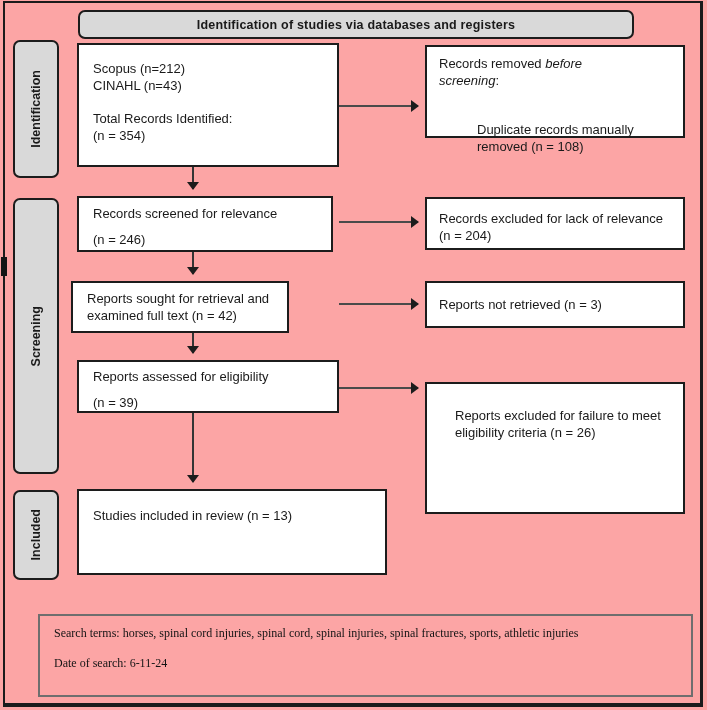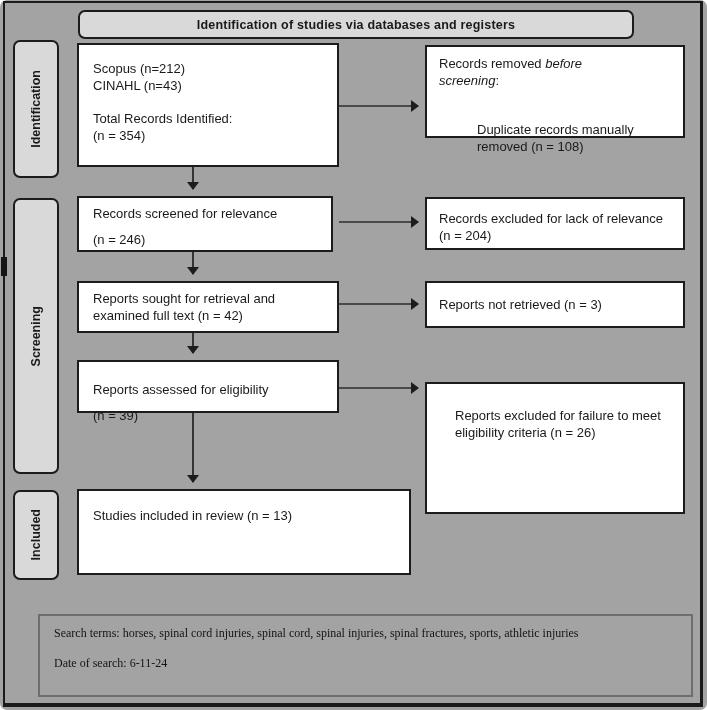--- a/index.html
+++ b/index.html
@@ -1,18 +1,18 @@
 <!DOCTYPE html>
 <html><head>
 <meta charset="utf-8">
 <style>
   html,body{margin:0;padding:0;background:#ffffff;}
   .canvas{
-    position:relative;width:707px;height:710px;background:#a3a3a3;overflow:hidden;
-    font-family:"Liberation Sans", sans-serif;color:#1a1a1a;border-radius:7px;
+    position:relative;width:707px;height:710px;background:#fca5a5;overflow:hidden;
+    font-family:"Liberation Sans", sans-serif;color:#1a1a1a;
   }
   .frame{
     position:absolute;left:3px;top:1px;right:4px;bottom:3px;
     border:2px solid #1b1b1b;border-right-width:3px;border-bottom-width:4px;
     pointer-events:none;
   }
   .edge-tick{position:absolute;left:1px;top:257px;width:6px;height:19px;background:#151515;}
   .banner{
     position:absolute;left:78px;top:10px;width:552px;height:25px;
     background:#d9d9d9;border:2px solid #1c1c1c;border-radius:7px;
@@ -32,25 +32,25 @@
   .sl-screening{top:198px;height:272px;}
   .sl-included{top:490px;height:86px;}
   .fbox{
     position:absolute;background:#ffffff;border:2px solid #1c1c1c;
     font-size:13px;line-height:1.3;box-sizing:border-box;
   }
   .b-identified{left:77px;top:43px;width:262px;height:124px;padding:16px 12px 0 14px;}
   .b-removed{left:425px;top:45px;width:260px;height:93px;padding:9px 4px 0 12px;}
   .b-screened{left:77px;top:196px;width:256px;height:56px;padding:8px 10px 0 14px;}
   .b-excl-relevance{left:425px;top:197px;width:260px;height:53px;padding:12px 14px 0 12px;}
-  .b-sought{left:77px;top:281px;width:262px;height:52px;padding:8px 10px 0 14px;}
+  .b-sought{left:71px;top:281px;width:218px;height:52px;padding:8px 10px 0 14px;}
   .b-not-retrieved{left:425px;top:281px;width:260px;height:47px;padding:14px 10px 0 12px;}
-  .b-assessed{left:77px;top:360px;width:262px;height:53px;padding:20px 10px 0 14px;}
+  .b-assessed{left:77px;top:360px;width:262px;height:53px;padding:7px 10px 0 14px;}
   .b-excl-eligibility{left:425px;top:358px;width:260px;height:132px;padding:24px 14px 0 28px;margin-top:24px;}
-  .b-included{left:77px;top:489px;width:334px;height:86px;padding:17px 12px 0 14px;}
+  .b-included{left:77px;top:489px;width:310px;height:86px;padding:17px 12px 0 14px;}
   .gap-line{margin-top:9px;}
   .total-block{margin-top:16px;}
   .removed-head{max-width:205px;}
   .removed-detail{margin-top:32px;margin-left:38px;max-width:205px;}
   .em-italic{font-style:italic;}
   
   .arrow-v{position:absolute;width:2px;background:#343434;}
   .arrow-v::after{
     content:"";position:absolute;left:-5px;bottom:-1px;
     border-left:6px solid transparent;border-right:6px solid transparent;

